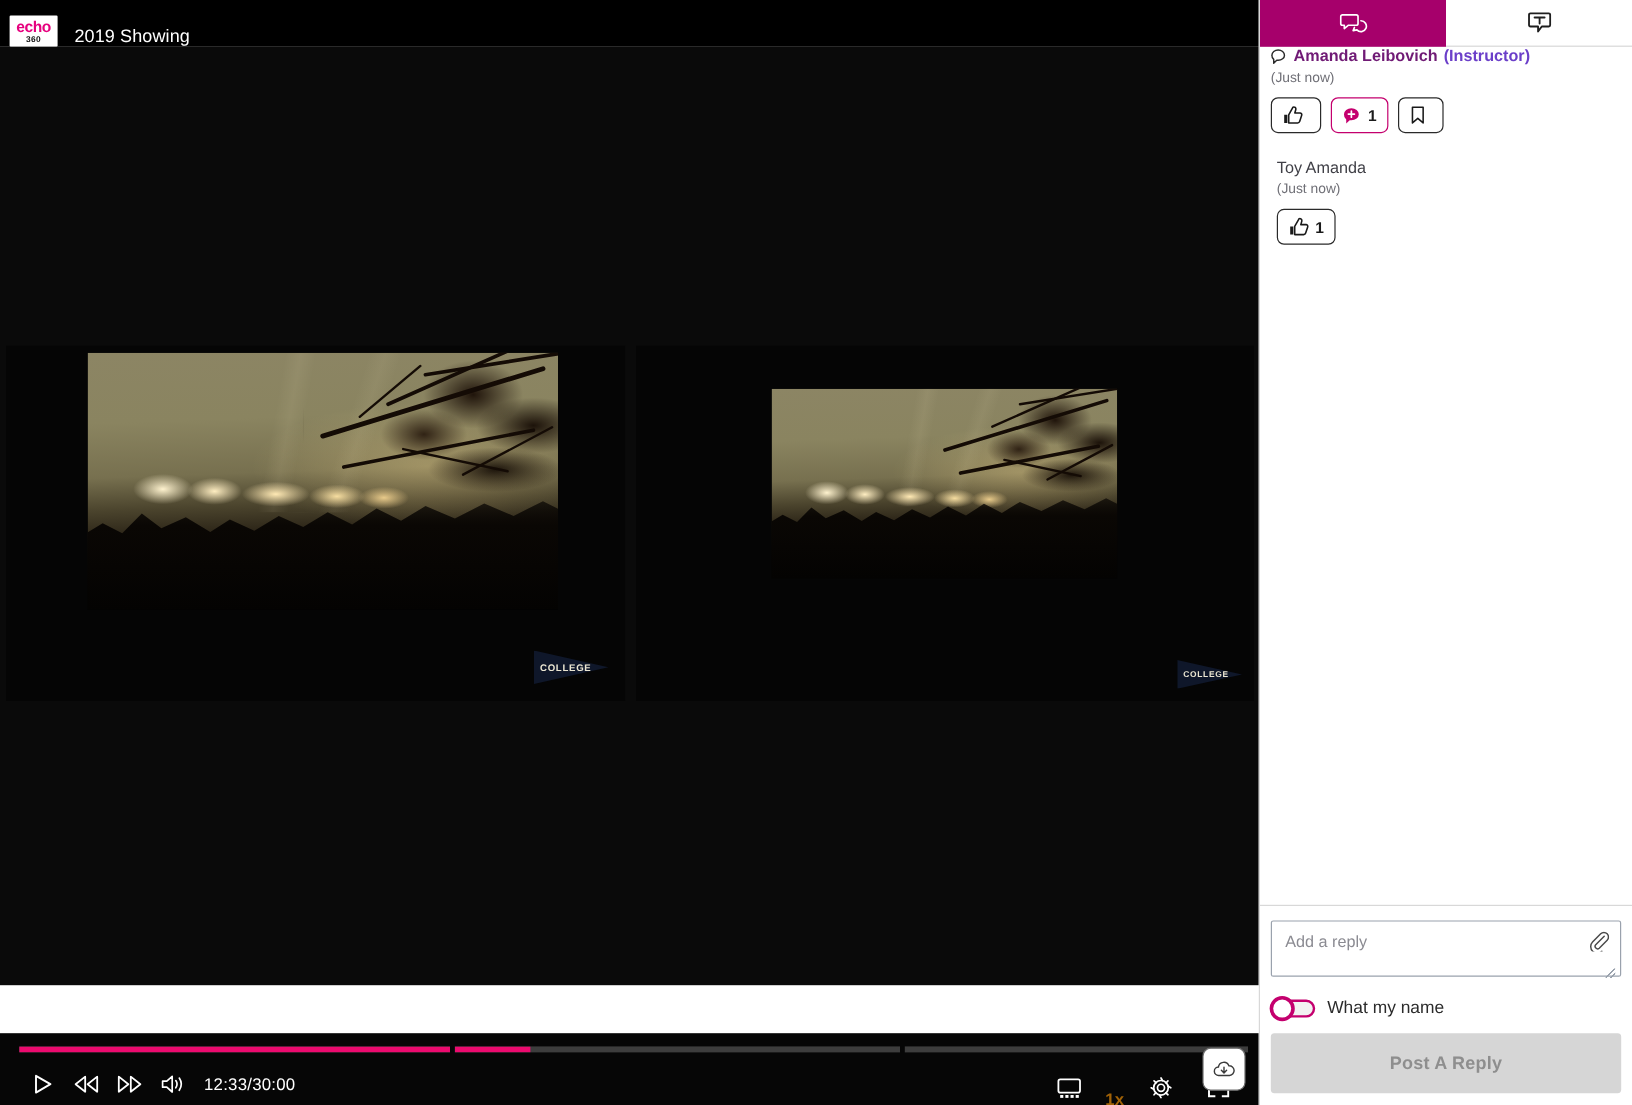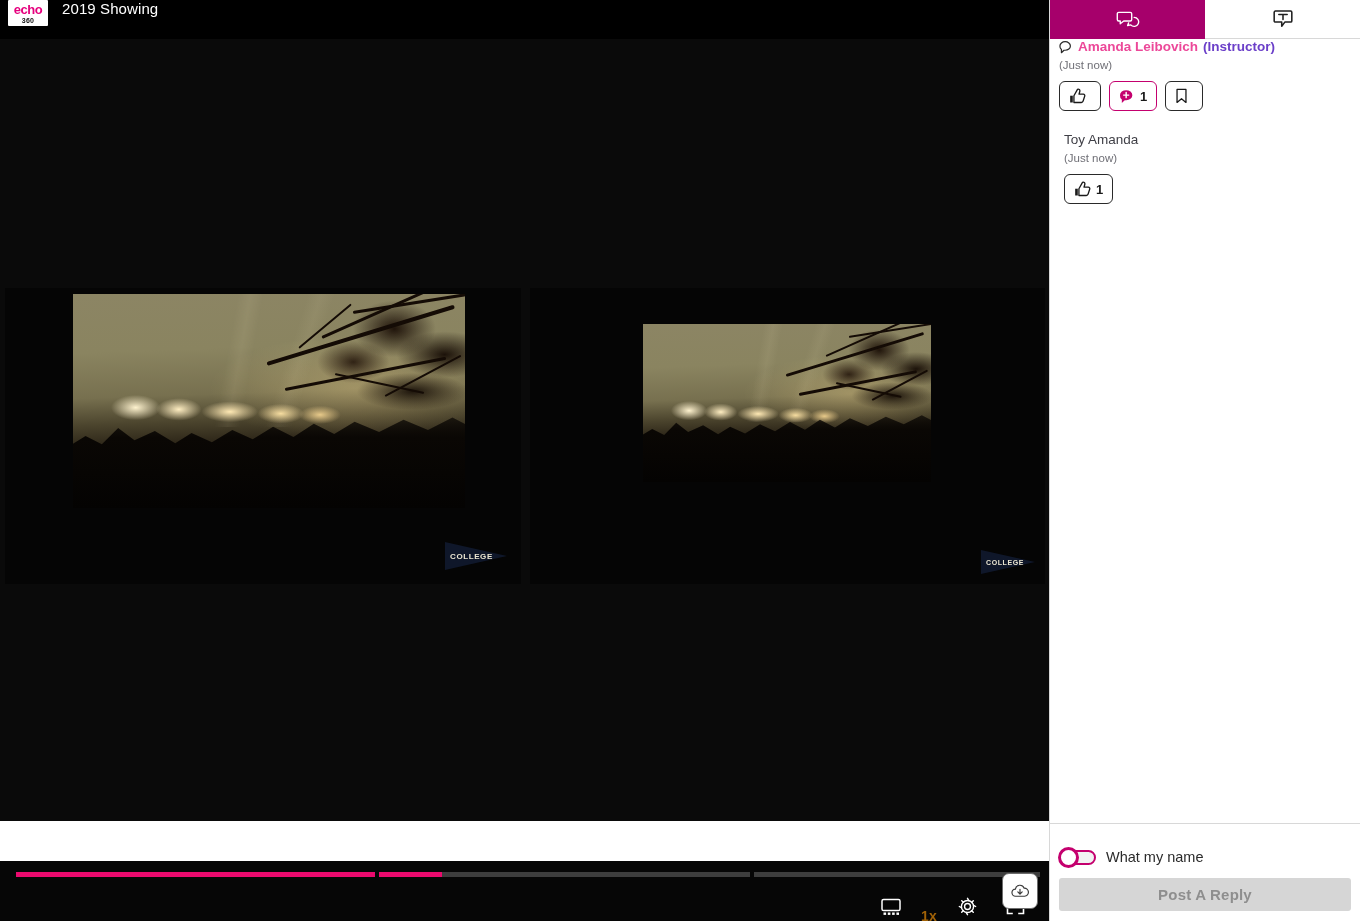--- a/index.html
+++ b/index.html
@@ -9,21 +9,21 @@
     font-family: "Liberation Sans", sans-serif;
     overflow: hidden;
   }
   .app { position: relative; width: 1360px; height: 921px; display: flex; }
 
   
   .player { position: relative; width: 1049px; height: 921px; background: #ffffff; }
 
   .topbar {
     position: absolute; top: 0; left: 0; width: 1049px; height: 39px;
-    background: #000000; display: flex; align-items: flex-start; padding-left: 8px;
+    background: #000000; display: flex; align-items: flex-end; padding-left: 8px;
   }
   .logo {
     width: 40px; height: 26px; background: #ffffff; border-radius: 1px;
     display: flex; flex-direction: column; align-items: center; justify-content: center;
     line-height: 1;
   }
   .logo-echo { font-size: 13px; font-weight: bold; color: #E6007E; letter-spacing: -.4px; }
   .logo-360 { font-size: 7px; font-weight: bold; color: #111111; letter-spacing: .3px; margin-top: 1px; }
   .course-title {
     margin-left: 14px; color: #ffffff; font-size: 15px; letter-spacing: .1px;
@@ -144,21 +144,21 @@
     display: flex; align-items: center; justify-content: space-between;
     padding: 13px 20px 11px 9px; flex: 0 0 auto;
   }
   .thread-title { font-size: 15px; font-weight: bold; color: #1a1a1a; letter-spacing: .1px; }
   .close-x { width: 22px; height: 22px; cursor: pointer; display: flex; align-items: center; justify-content: center; }
 
   .thread-body { flex: 1 1 auto; overflow: hidden; }
 
   .post { padding: 0 10px 0 9px; }
   .post-author-row { display: flex; align-items: center; gap: 5px; }
-  .author { font-size: 13.5px; font-weight: bold; color: #ec4899; }
+  .author { font-size: 13.5px; font-weight: bold; color: #701a75; }
   .role { font-size: 13.5px; font-weight: bold; color: #6B3FC9; }
   .post-text { font-size: 13.5px; color: #3f3f46; line-height: 1.21; margin-top: 7px; max-width: 290px; }
   .post-time { font-size: 11.5px; color: #6f6f76; margin-top: 5px; }
 
   .post-actions { display: flex; gap: 8px; margin-top: 10px; }
   .abtn {
     min-width: 38px; height: 30px; border: 1px solid #2a2a2a; border-radius: 6px;
     background: #ffffff; display: flex; align-items: center; justify-content: center;
     gap: 5px; padding: 0 9px; cursor: pointer;
   }
@@ -193,21 +193,21 @@
   .toggle {
     width: 35px; height: 15px; border: 2px solid #C4006E; border-radius: 9px;
     position: relative; background: #f2f2f2; cursor: pointer;
   }
   .knob {
     position: absolute; left: -5px; top: -5px; width: 21px; height: 21px; border-radius: 50%;
     border: 3px solid #C4006E; background: #ffffff;
   }
   .hide-label { font-size: 14.5px; color: #2b2b2b; }
   .post-reply-btn {
-    width: 292px; height: 33px; margin-top: 13px; border: none; border-radius: 3px;
+    width: 292px; height: 50px; margin-top: 13px; border: none; border-radius: 3px;
     background: #d6d6d6; color: #8e8e8e; font-size: 15px; font-weight: bold;
     font-family: "Liberation Sans", sans-serif; cursor: default; letter-spacing: .2px;
   }
 </style>
 </head>
 <body>
 
 <div class="app">
 
   <div class="player">
@@ -278,20 +278,47 @@
           <div class="seg-fill" style="width:100%"></div>
         </div>
         <div class="seg" style="width:36.3%">
           <div class="seg-fill" style="width:17%"></div>
         </div>
         <div class="seg" style="width:28.0%">
           <div class="seg-fill" style="width:0%"></div>
         </div>
       </div>
 
+      <div class="ctrl-left">
+        <div class="cbtn">
+          <svg width="16" height="17" viewBox="0 0 16 17">
+              <path d="M2 1.5 L14 8.5 L2 15.5 Z" fill="none" stroke="#fff" stroke-width="1.6" stroke-linejoin="round"></path>
+            </svg>
+        </div>
+        <div class="cbtn">
+          <svg width="22" height="15" viewBox="0 0 22 15">
+            <path d="M10 1.2 L2 7.5 L10 13.8 Z" fill="none" stroke="#fff" stroke-width="1.5" stroke-linejoin="round"></path>
+            <path d="M20 1.2 L12 7.5 L20 13.8 Z" fill="none" stroke="#fff" stroke-width="1.5" stroke-linejoin="round"></path>
+          </svg>
+        </div>
+        <div class="cbtn">
+          <svg width="22" height="15" viewBox="0 0 22 15">
+            <path d="M2 1.2 L10 7.5 L2 13.8 Z" fill="none" stroke="#fff" stroke-width="1.5" stroke-linejoin="round"></path>
+            <path d="M12 1.2 L20 7.5 L12 13.8 Z" fill="none" stroke="#fff" stroke-width="1.5" stroke-linejoin="round"></path>
+          </svg>
+        </div>
+        <div class="cbtn">
+          <svg width="22" height="17" viewBox="0 0 22 17">
+            <path d="M2.5 6 H6 L10.5 2 V15 L6 11 H2.5 Z" fill="none" stroke="#fff" stroke-width="1.4" stroke-linejoin="round"></path>
+            <path d="M13.5 5.5 Q15.6 8.5 13.5 11.5" fill="none" stroke="#fff" stroke-width="1.4" stroke-linecap="round"></path>
+            <path d="M16.4 3.4 Q19.8 8.5 16.4 13.6" fill="none" stroke="#fff" stroke-width="1.4" stroke-linecap="round"></path>
+          </svg>
+        </div>
+        <div class="time">12:33/30:00</div>
+      </div>
 
       <div class="ctrl-right">
         <div class="cbtn">
           <svg width="22" height="18" viewBox="0 0 22 18">
             <rect x="2" y="1.5" width="18" height="11" rx="1.6" fill="none" stroke="#fff" stroke-width="1.5"></rect>
             <rect x="3.5" y="14.5" width="2.6" height="2.4" fill="#fff"></rect>
             <rect x="7.8" y="14.5" width="2.6" height="2.4" fill="#fff"></rect>
             <rect x="12.1" y="14.5" width="2.6" height="2.4" fill="#fff"></rect>
             <rect x="16.4" y="14.5" width="2.6" height="2.4" fill="#fff"></rect>
           </svg>
@@ -389,20 +416,30 @@
                        a1.9 1.9 0 0 1 -1.8 1.4 H5.2 Z" fill="none" stroke="#1a1a1a" stroke-width="1.4" stroke-linejoin="round"></path>
             </svg>
             <span class="abtn-count">1</span>
           </div>
         </div>
       </div>
 
     </div>
 
     <div class="composer">
+      <div class="ta-wrap">
+        <textarea class="ta" placeholder="Add a reply" style=""></textarea>
+        <div class="clip">
+          <svg width="17" height="17" viewBox="0 0 18 18">
+            <path d="M13.6 4.4 L6.1 11.9 a2.2 2.2 0 0 0 3.1 3.1 L16.2 8 a4 4 0 0 0 -5.7 -5.7 L3.3 9.6
+                     a5.8 5.8 0 0 0 8.2 8.2" fill="none" stroke="#4a4a4a" stroke-width="1.3" stroke-linecap="round" stroke-linejoin="round"></path>
+          </svg>
+        </div>
+        <div class="grip"></div>
+      </div>
 
       <div class="hide-row">
         <div class="toggle">
           <div class="knob"></div>
         </div>
         <span class="hide-label">What my name</span>
       </div>
 
       <button class="post-reply-btn" disabled="">Post A Reply</button>
     </div>

